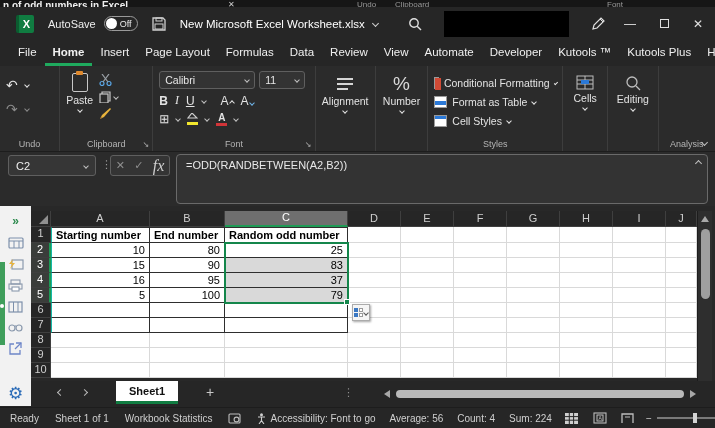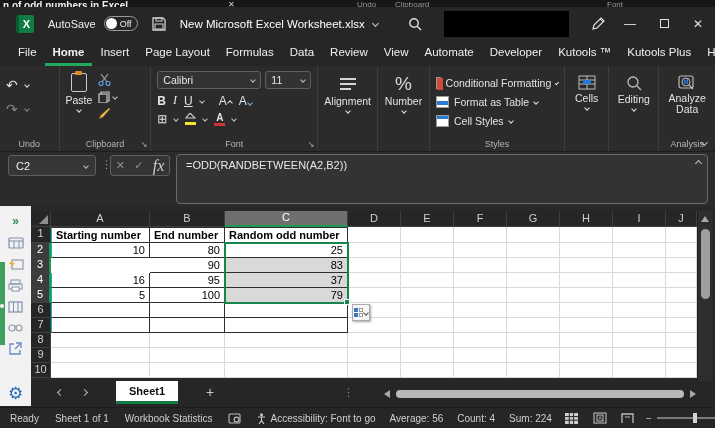--- a/index.html
+++ b/index.html
@@ -243,21 +243,21 @@
           </span>
         </div>
       </div>
       <div class="glabel">Clipboard</div>
       <span class="launcher">↘</span>
     </div>
 
     <div class="rgroup" style="width:168px">
       <div class="fontg">
         <div style="display:flex;gap:4px">
-          <div class="selbox" style="width:104px">
+          <div class="selbox" style="width:96px">
               <span>Calibri</span>
               <span class="chv s" style="margin-left:auto;color:#c0c0c0"></span>
             </div>
           <div class="selbox" style="width:46px">
               <span>11</span>
               <span class="chv s" style="margin-left:auto;color:#c0c0c0"></span>
             </div>
         </div>
         <div class="fnt-row">
           <b>B</b>
@@ -346,30 +346,20 @@
         <svg width="16" height="16" viewBox="0 0 16 16">
             <circle cx="7" cy="7" r="5" fill="none" stroke="#bdbdbd" stroke-width="1.3"></circle>
             <line x1="11" y1="11" x2="15" y2="15" stroke="#bdbdbd" stroke-width="1.3"></line>
           </svg>
         <span>Editing</span>
         <span class="chv s"></span>
       </div>
     </div>
 
     <div class="rgroup" style="width:58px;border-right:none">
-      <div class="bigbtn" style="line-height:11px;text-align:center">
-        <svg width="18" height="16" viewBox="0 0 18 16">
-            <rect x="1" y="1" width="14" height="12" rx="2" fill="none" stroke="#bdbdbd" stroke-width="1.2"></rect>
-            <circle cx="8" cy="7" r="4" fill="none" stroke="#bdbdbd"></circle>
-            <rect x="6" y="5" width="1.6" height="4" fill="#2b79d7"></rect>
-            <rect x="8.4" y="3.8" width="1.6" height="5.2" fill="#2b79d7"></rect>
-            <line x1="11" y1="10" x2="15" y2="14" stroke="#bdbdbd" stroke-width="1.3"></line>
-          </svg>
-        <span>Analyze Data</span>
-      </div>
       <div class="glabel">Analysis</div>
     </div>
 
     <span class="ribbon-collapse chv"></span>
   </div>
 
   <div class="fbar">
     <div class="namebox">
       <span>C2</span>
       <span class="chv s"></span>
@@ -472,20 +462,21 @@
         <div class="gcell cell tbl ledge num" style="left: 20px; top: 32px; width: 99px; height: 15px;">10</div>
         <div class="gcell cell tbl num" style="left: 119px; top: 32px; width: 75px; height: 15px;">80</div>
         <div class="gcell cell tbl num" style="left: 194px; top: 32px; width: 123px; height: 15px;">25</div>
         <div class="gcell cell" style="left: 317px; top: 32px; width: 53px; height: 15px;"></div>
         <div class="gcell cell" style="left: 370px; top: 32px; width: 53px; height: 15px;"></div>
         <div class="gcell cell" style="left: 423px; top: 32px; width: 53px; height: 15px;"></div>
         <div class="gcell cell" style="left: 476px; top: 32px; width: 53px; height: 15px;"></div>
         <div class="gcell cell" style="left: 529px; top: 32px; width: 53px; height: 15px;"></div>
         <div class="gcell cell" style="left: 582px; top: 32px; width: 53px; height: 15px;"></div>
         <div class="gcell cell" style="left: 635px; top: 32px; width: 31px; height: 15px;"></div>
+        <div class="gcell cell tbl ledge num" style="left: 20px; top: 47px; width: 99px; height: 15px;">15</div>
         <div class="gcell cell tbl num" style="left: 119px; top: 47px; width: 75px; height: 15px;">90</div>
         <div class="gcell cell tbl num selfill" style="left: 194px; top: 47px; width: 123px; height: 15px;">83</div>
         <div class="gcell cell" style="left: 317px; top: 47px; width: 53px; height: 15px;"></div>
         <div class="gcell cell" style="left: 370px; top: 47px; width: 53px; height: 15px;"></div>
         <div class="gcell cell" style="left: 423px; top: 47px; width: 53px; height: 15px;"></div>
         <div class="gcell cell" style="left: 476px; top: 47px; width: 53px; height: 15px;"></div>
         <div class="gcell cell" style="left: 529px; top: 47px; width: 53px; height: 15px;"></div>
         <div class="gcell cell" style="left: 582px; top: 47px; width: 53px; height: 15px;"></div>
         <div class="gcell cell" style="left: 635px; top: 47px; width: 31px; height: 15px;"></div>
         <div class="gcell cell tbl ledge num" style="left: 20px; top: 62px; width: 99px; height: 15px;">16</div>

